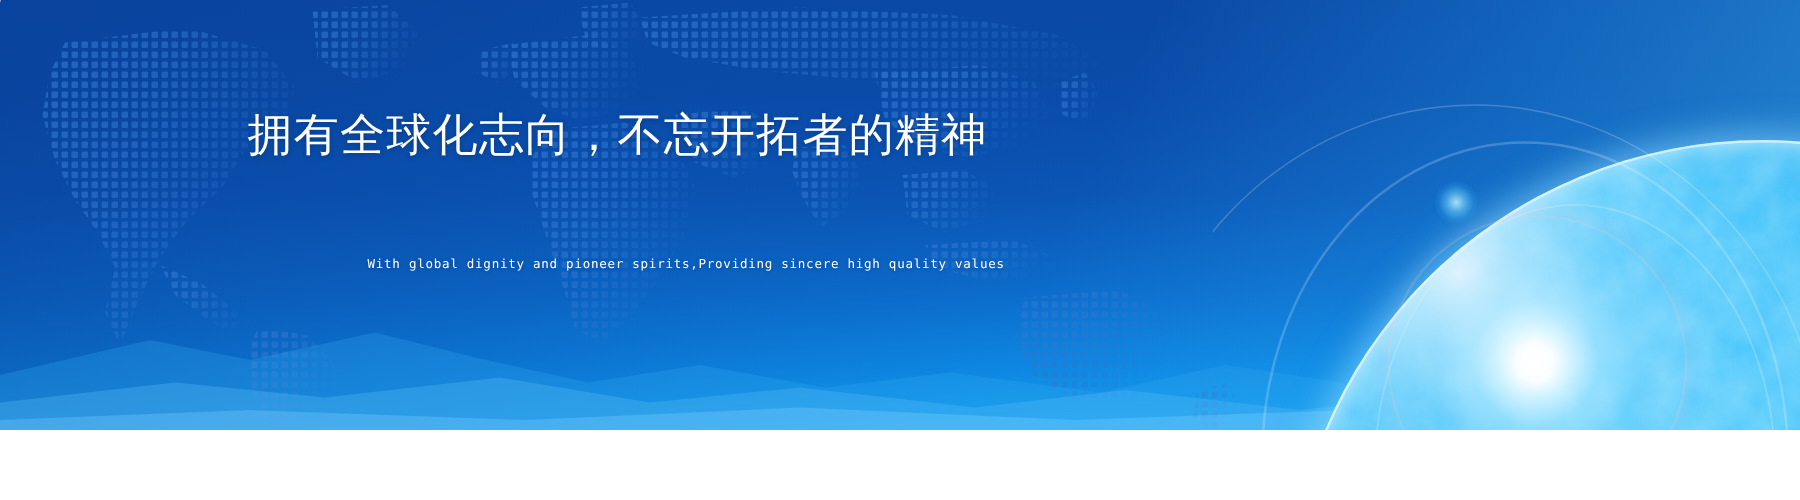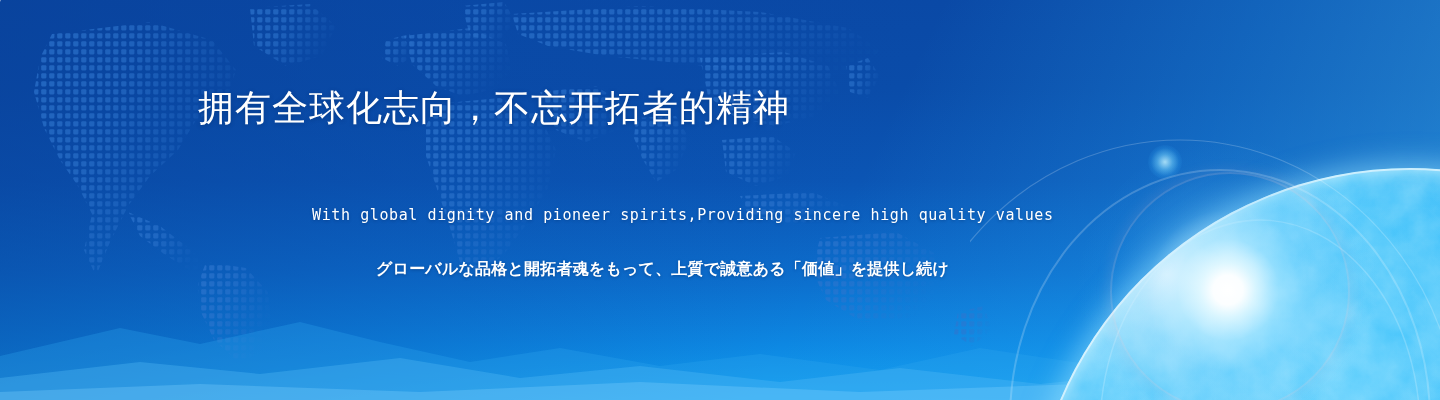--- a/index.html
+++ b/index.html
@@ -8,21 +8,21 @@
     padding: 0;
     background: #ffffff;
   }
   body {
     font-family: "Liberation Sans", "DejaVu Sans", sans-serif;
   }
 
   .banner {
     position: relative;
     width: 1440px;
-    height: 400px;
+    height: 344px;
     overflow: hidden;
     background: #4c1d95;
   }
 
   
   .sky-base {
     position: absolute;
     inset: 0;
     background:
       linear-gradient(to bottom,
@@ -193,25 +193,25 @@
     line-height: 44px;
     letter-spacing: 1px;
     text-shadow: 0 1px 4px rgba(3,40,95,0.45);
     white-space: nowrap;
   }
   .headline-line-1 { padding-left: 198px; }
   .headline-line-2 { padding-left: 365px; }
 
   .subtitle-en {
     position: absolute;
-    left: 312px;
+    left: 294px;
     top: 206px;
     color: #ffffff;
     font-family: "DejaVu Sans Mono", "Liberation Mono", monospace;
-    font-size: 15px;
+    font-size: 10px;
     letter-spacing: 0.6px;
     white-space: nowrap;
     text-shadow: 0 1px 3px rgba(3,40,95,0.40);
     text-align: center;
   }
 
   .subtitle-ja {
     position: absolute;
     left: 376px;
     top: 259px;
@@ -378,16 +378,15 @@
     <div class="sun-core"></div>
   </div>
 
   <div class="glow-orb"></div>
 
   <div class="copy">
     <div class="headline">
       <div class="headline-line-1">拥有全球化志向，不忘开拓者的精神</div>
     </div>
     <div class="subtitle-en">With global dignity and pioneer spirits,Providing sincere high quality values</div>
-    <div class="subtitle-ja">グローバルな品格と開拓者魂をもって、上質で誠意ある「価値」を提供し続け</div>
   </div>
 
 </div>
 
 </body></html>

